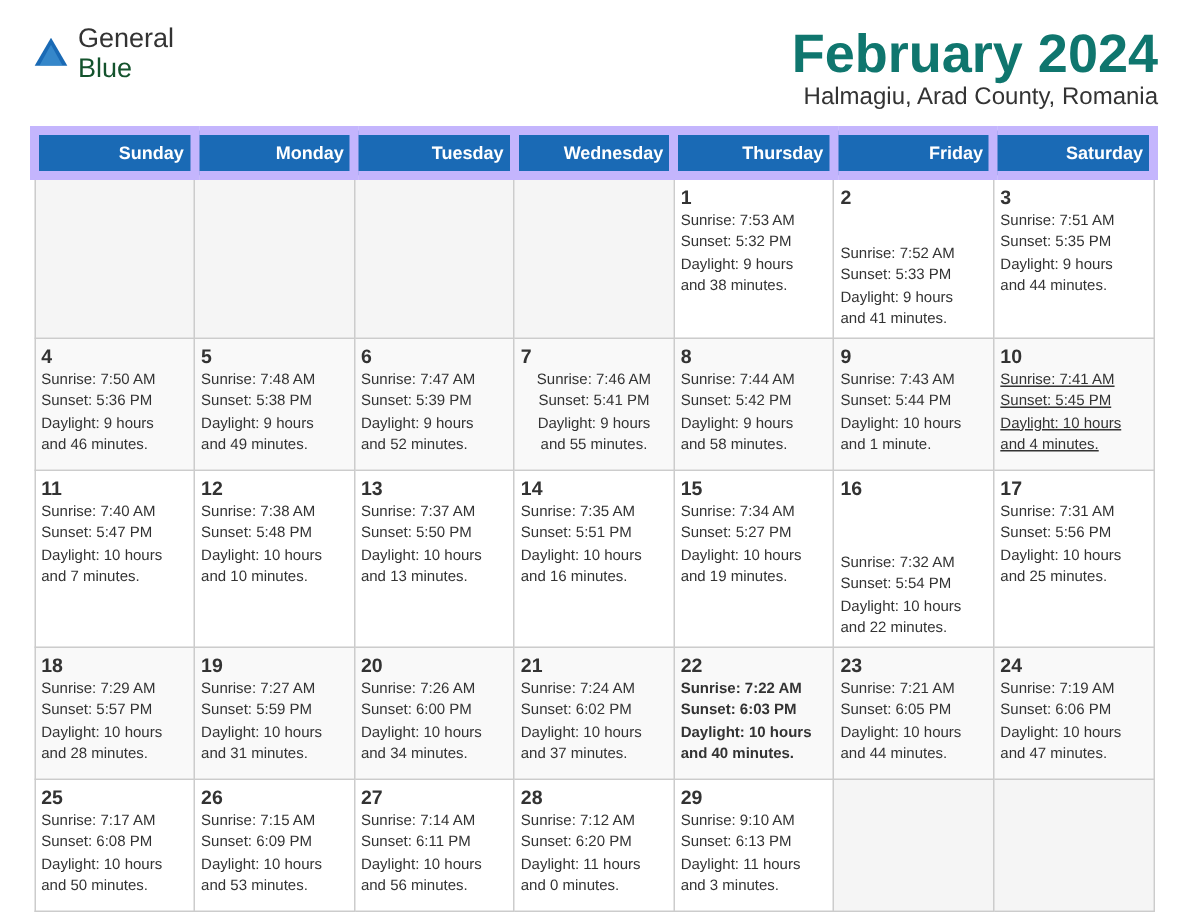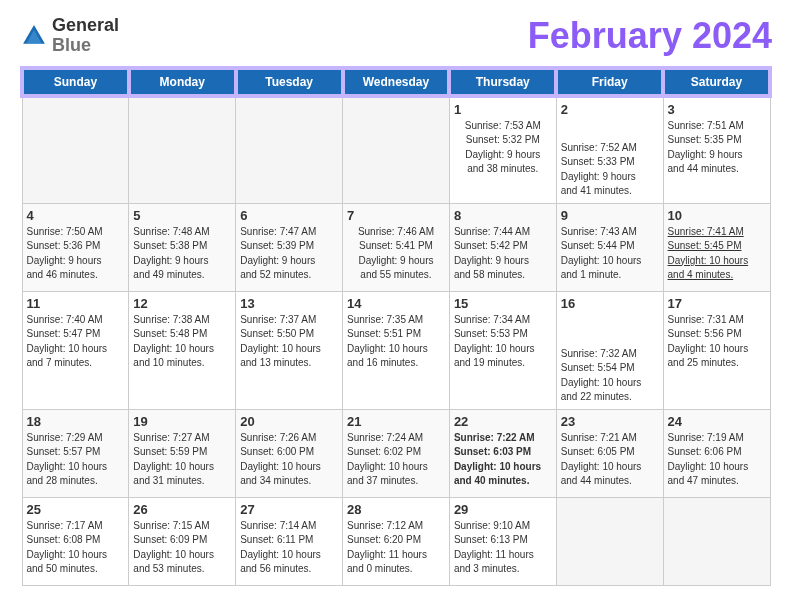--- a/index.html
+++ b/index.html
@@ -16,55 +16,55 @@
       justify-content: space-between;
       margin-bottom: 10px;
     }
     .logo {
       display: flex;
       align-items: center;
       gap: 4px;
     }
     .logo-text {
       font-size: 18px;
-      font-weight: bold;
+      font-weight: normal;
       line-height: 1.1;
     }
     .logo-general { color: #333; }
-    .logo-blue { color: #737373; }
+    .logo-blue { color: #14532d; }
     .logo-icon {
       width: 28px;
       height: 28px;
     }
     .title-area {
       text-align: right;
     }
     .month-title {
       font-size: 36px;
       font-weight: bold;
-      color: #8b5cf6;
+      color: #0f766e;
       line-height: 1.1;
     }
     .subtitle {
       font-size: 16px;
       color: #333;
     }
     .calendar {
       width: 100%;
       border-collapse: collapse;
       table-layout: fixed;
     }
     .calendar th {
       background: #1a6ab5;
       color: #fff;
       font-size: 12px;
       font-weight: bold;
       padding: 5px 4px;
-      text-align: center;
-      border: 4px solid #c4b5fd;
+      text-align: right;
+      border: 6px solid #c4b5fd;
     }
     .calendar td {
       vertical-align: top;
       border: 1px solid #ccc;
       padding: 4px 4px 4px 4px;
       height: 88px;
       font-size: 10.5px;
       color: #333;
       background: #fff;
     }
@@ -93,20 +93,21 @@
       <polygon points="18,4 32,28 4,28" fill="#1a6ab5"></polygon>
       <polygon points="18,10 28,28 8,28" fill="#4fa3e0" opacity="0.5"></polygon>
     </svg>
     <div class="logo-text">
       <span class="logo-general">General</span><br>
       <span class="logo-blue">Blue</span>
     </div>
   </div>
   <div class="title-area">
     <div class="month-title">February 2024</div>
+    <div class="subtitle">Halmagiu, Arad County, Romania</div>
   </div>
 </div>
 
 <table class="calendar">
   <thead>
     <tr>
     <th>Sunday</th>
         <th>Monday</th>
         <th>Tuesday</th>
         <th>Wednesday</th>
@@ -116,21 +117,21 @@
       </tr>
   </thead>
   <tbody id="calendar-body">
   <tr>
         <td class="empty"></td>
         <td class="empty"></td>
         <td class="empty"></td>
         <td class="empty"></td>
         <td>
           <span class="day-number">1</span>
-          <div class="day-info" style="white-space: pre-line; text-align: center;">Sunrise: 7:53 AM
+          <div class="day-info" style="white-space: pre-line;">Sunrise: 7:53 AM
 Sunset: 5:32 PM
 Daylight: 9 hours
 and 38 minutes.</div>
         </td>
         <td>
           <span class="day-number">2</span>
           <div class="day-info" style="white-space: pre-line; margin-top: 24px;">Sunrise: 7:52 AM
 Sunset: 5:33 PM
 Daylight: 9 hours
 and 41 minutes.</div>
@@ -219,21 +220,21 @@
         <td>
           <span class="day-number">14</span>
           <div class="day-info" style="white-space: pre-line;">Sunrise: 7:35 AM
 Sunset: 5:51 PM
 Daylight: 10 hours
 and 16 minutes.</div>
         </td>
         <td>
           <span class="day-number">15</span>
           <div class="day-info" style="white-space: pre-line;">Sunrise: 7:34 AM
-Sunset: 5:53 PM
+Sunset: 5:27 PM
 Daylight: 10 hours
 and 19 minutes.</div>
         </td>
         <td>
           <span class="day-number">16</span>
           <div class="day-info" style="white-space: pre-line; margin-top: 36px;">Sunrise: 7:32 AM
 Sunset: 5:54 PM
 Daylight: 10 hours
 and 22 minutes.</div>
         </td>

